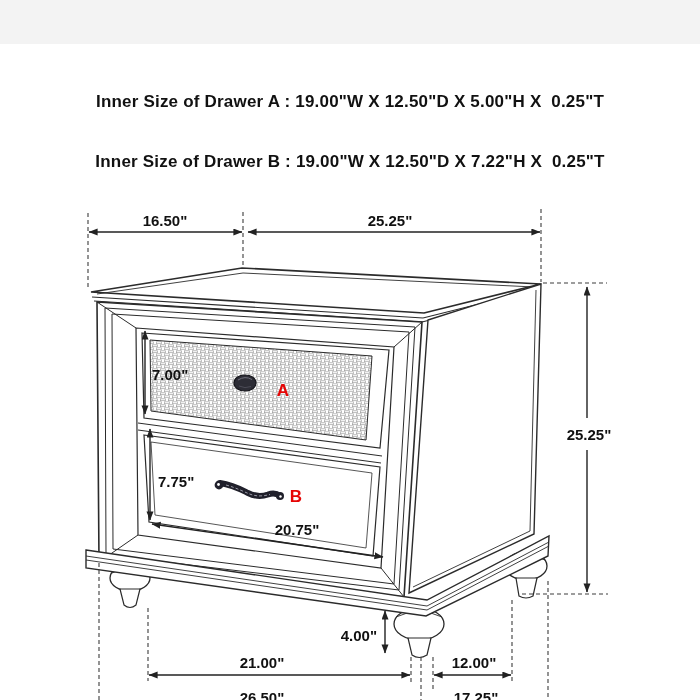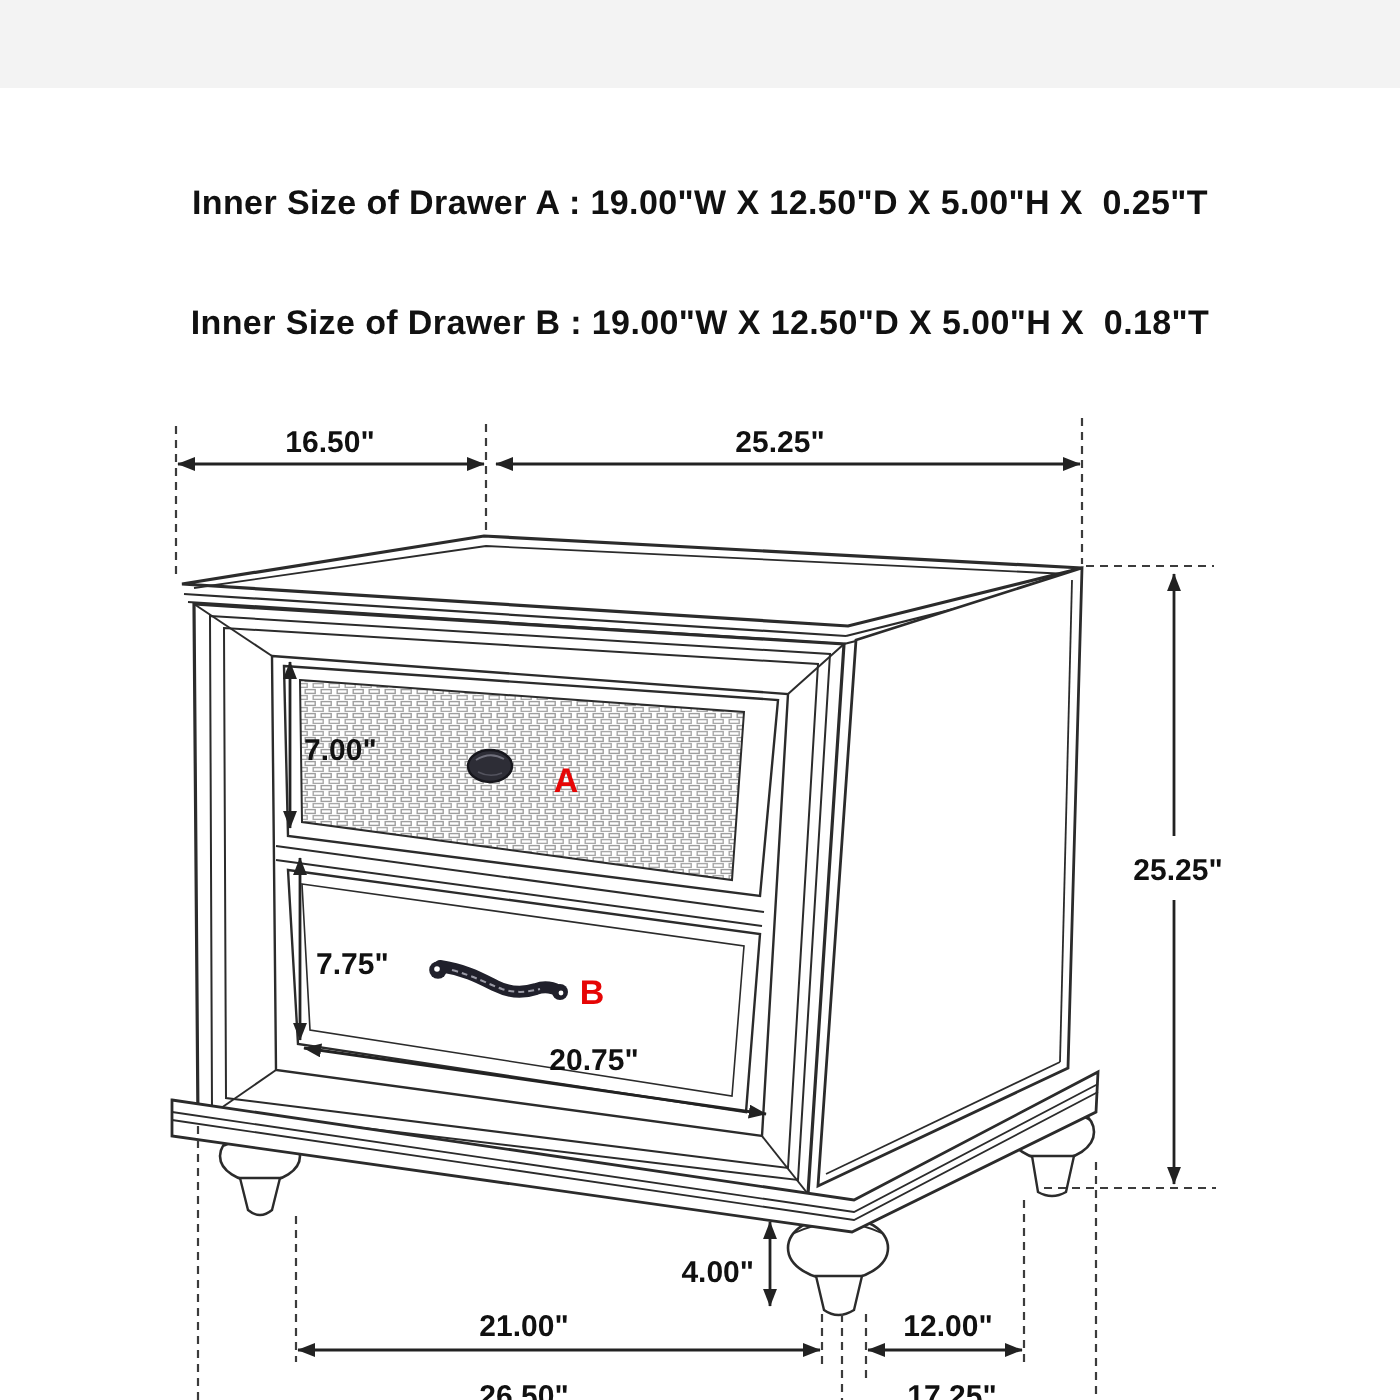--- a/index.html
+++ b/index.html
@@ -25,21 +25,21 @@
   svg .dash{stroke:#3c3c3c;stroke-width:1.1;stroke-dasharray:4 3;fill:none;}
   svg .dimln{stroke:#222;stroke-width:1.4;fill:none;}
 </style>
 </head>
 <body>
 
 <div class="canvas">
 
   <div class="title-block">
     <div>Inner Size of Drawer A : 19.00"W X 12.50"D X 5.00"H X  0.25"T</div>
-    <div>Inner Size of Drawer B : 19.00"W X 12.50"D X 5.00"H X  0.18"T</div>
+    <div>Inner Size of Drawer B : 19.00"W X 12.50"D X 7.22"H X  0.25"T</div>
   </div>
 
   <svg width="700" height="700" viewBox="0 0 700 700">
     <defs>
       <marker id="ahE" markerWidth="10" markerHeight="8" refX="8.6" refY="3.5" orient="auto" markerUnits="userSpaceOnUse">
         <path d="M0,0 L9,3.5 L0,7 Z" fill="#222"></path>
       </marker>
       <marker id="ahS" markerWidth="10" markerHeight="8" refX="8.6" refY="3.5" orient="auto-start-reverse" markerUnits="userSpaceOnUse">
         <path d="M0,0 L9,3.5 L0,7 Z" fill="#222"></path>
       </marker>

